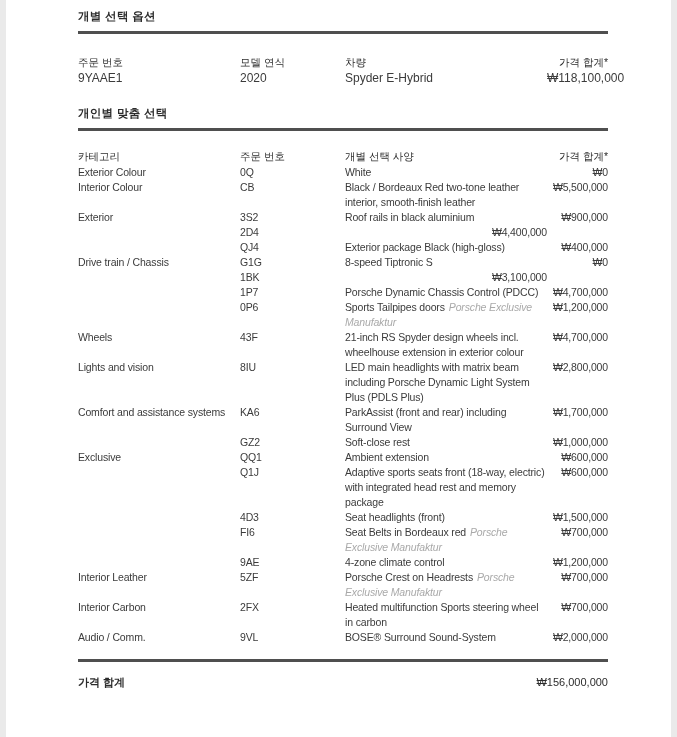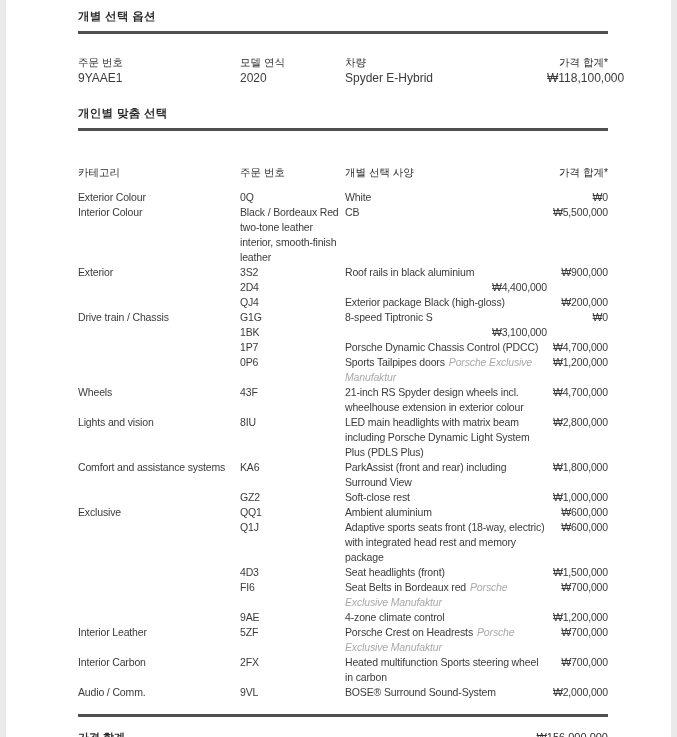--- a/index.html
+++ b/index.html
@@ -23,22 +23,22 @@
   .rule { height: 3px; background: #4f4f4f; margin-top: 8px; }
 
   .grid { display: grid; grid-template-columns: 162px 105px 202px 1fr; }
   .grid .price { text-align: right; }
 
   .t1-head, .t2-head { font-weight: normal; color: #2c2c2c; }
   .t1-head { margin-top: 20px; font-size: 10.5px; line-height: 16px; }
   .t1-row  { font-size: 12px; line-height: 16px; }
 
   .section2 { margin-top: 20px; }
-  .t2-head { margin-top: 34px; font-size: 10.5px; line-height: 15px; }
-  .rows { margin-top: 10px; }
+  .t2-head { margin-top: 18px; font-size: 10.5px; line-height: 15px; }
+  .rows { margin-top: 1px; }
   .t2-row { font-size: 10.5px; line-height: 15px; }
   .t2-row .cell { letter-spacing: -0.15px; }
   .badge { font-style: italic; color: #a9a9a9; margin-left: 4px; }
 
   .footer-rule { margin-top: 14px; }
   .t-footer {
     display: flex; justify-content: space-between;
     margin-top: 12px; font-size: 11px; line-height: 16px;
   }
   .t-footer .label { font-weight: bold; color: #2c2c2c; }
@@ -84,43 +84,43 @@
     <div class="rows">
   <div class="grid t2-row">
     <span class="cell">Exterior Colour</span>
     <span class="cell">0Q</span>
     <span class="cell desc"><span>White</span></span>
     <span class="cell price">₩0</span>
   </div>
 
   <div class="grid t2-row">
     <span class="cell">Interior Colour</span>
+    <span class="cell">CB</span>
     <span class="cell desc"><span>Black / Bordeaux Red two-tone leather interior, smooth-finish leather</span></span>
-    <span class="cell">CB</span>
     <span class="cell price">₩5,500,000</span>
   </div>
 
   <div class="grid t2-row">
     <span class="cell">Exterior</span>
     <span class="cell">3S2</span>
     <span class="cell desc"><span>Roof rails in black aluminium</span></span>
     <span class="cell price">₩900,000</span>
   </div>
 
   <div class="grid t2-row">
     <span class="cell"></span>
     <span class="cell">2D4</span>
     <span class="cell price">₩4,400,000</span>
   </div>
 
   <div class="grid t2-row">
     <span class="cell"></span>
     <span class="cell">QJ4</span>
     <span class="cell desc"><span>Exterior package Black (high-gloss)</span></span>
-    <span class="cell price">₩200,000</span>
+    <span class="cell price">₩400,000</span>
   </div>
 
   <div class="grid t2-row">
     <span class="cell">Drive train / Chassis</span>
     <span class="cell">G1G</span>
     <span class="cell desc"><span>8-speed Tiptronic S</span></span>
     <span class="cell price">₩0</span>
   </div>
 
   <div class="grid t2-row">
@@ -154,34 +154,34 @@
     <span class="cell">Lights and vision</span>
     <span class="cell">8IU</span>
     <span class="cell desc"><span>LED main headlights with matrix beam including Porsche Dynamic Light System Plus (PDLS Plus)</span></span>
     <span class="cell price">₩2,800,000</span>
   </div>
 
   <div class="grid t2-row">
     <span class="cell">Comfort and assistance systems</span>
     <span class="cell">KA6</span>
     <span class="cell desc"><span>ParkAssist (front and rear) including Surround View</span></span>
-    <span class="cell price">₩1,800,000</span>
+    <span class="cell price">₩1,700,000</span>
   </div>
 
   <div class="grid t2-row">
     <span class="cell"></span>
     <span class="cell">GZ2</span>
     <span class="cell desc"><span>Soft-close rest</span></span>
     <span class="cell price">₩1,000,000</span>
   </div>
 
   <div class="grid t2-row">
     <span class="cell">Exclusive</span>
     <span class="cell">QQ1</span>
-    <span class="cell desc"><span>Ambient aluminium</span></span>
+    <span class="cell desc"><span>Ambient extension</span></span>
     <span class="cell price">₩600,000</span>
   </div>
 
   <div class="grid t2-row">
     <span class="cell"></span>
     <span class="cell">Q1J</span>
     <span class="cell desc"><span>Adaptive sports seats front (18-way, electric) with integrated head rest and memory package</span></span>
     <span class="cell price">₩600,000</span>
   </div>
 

